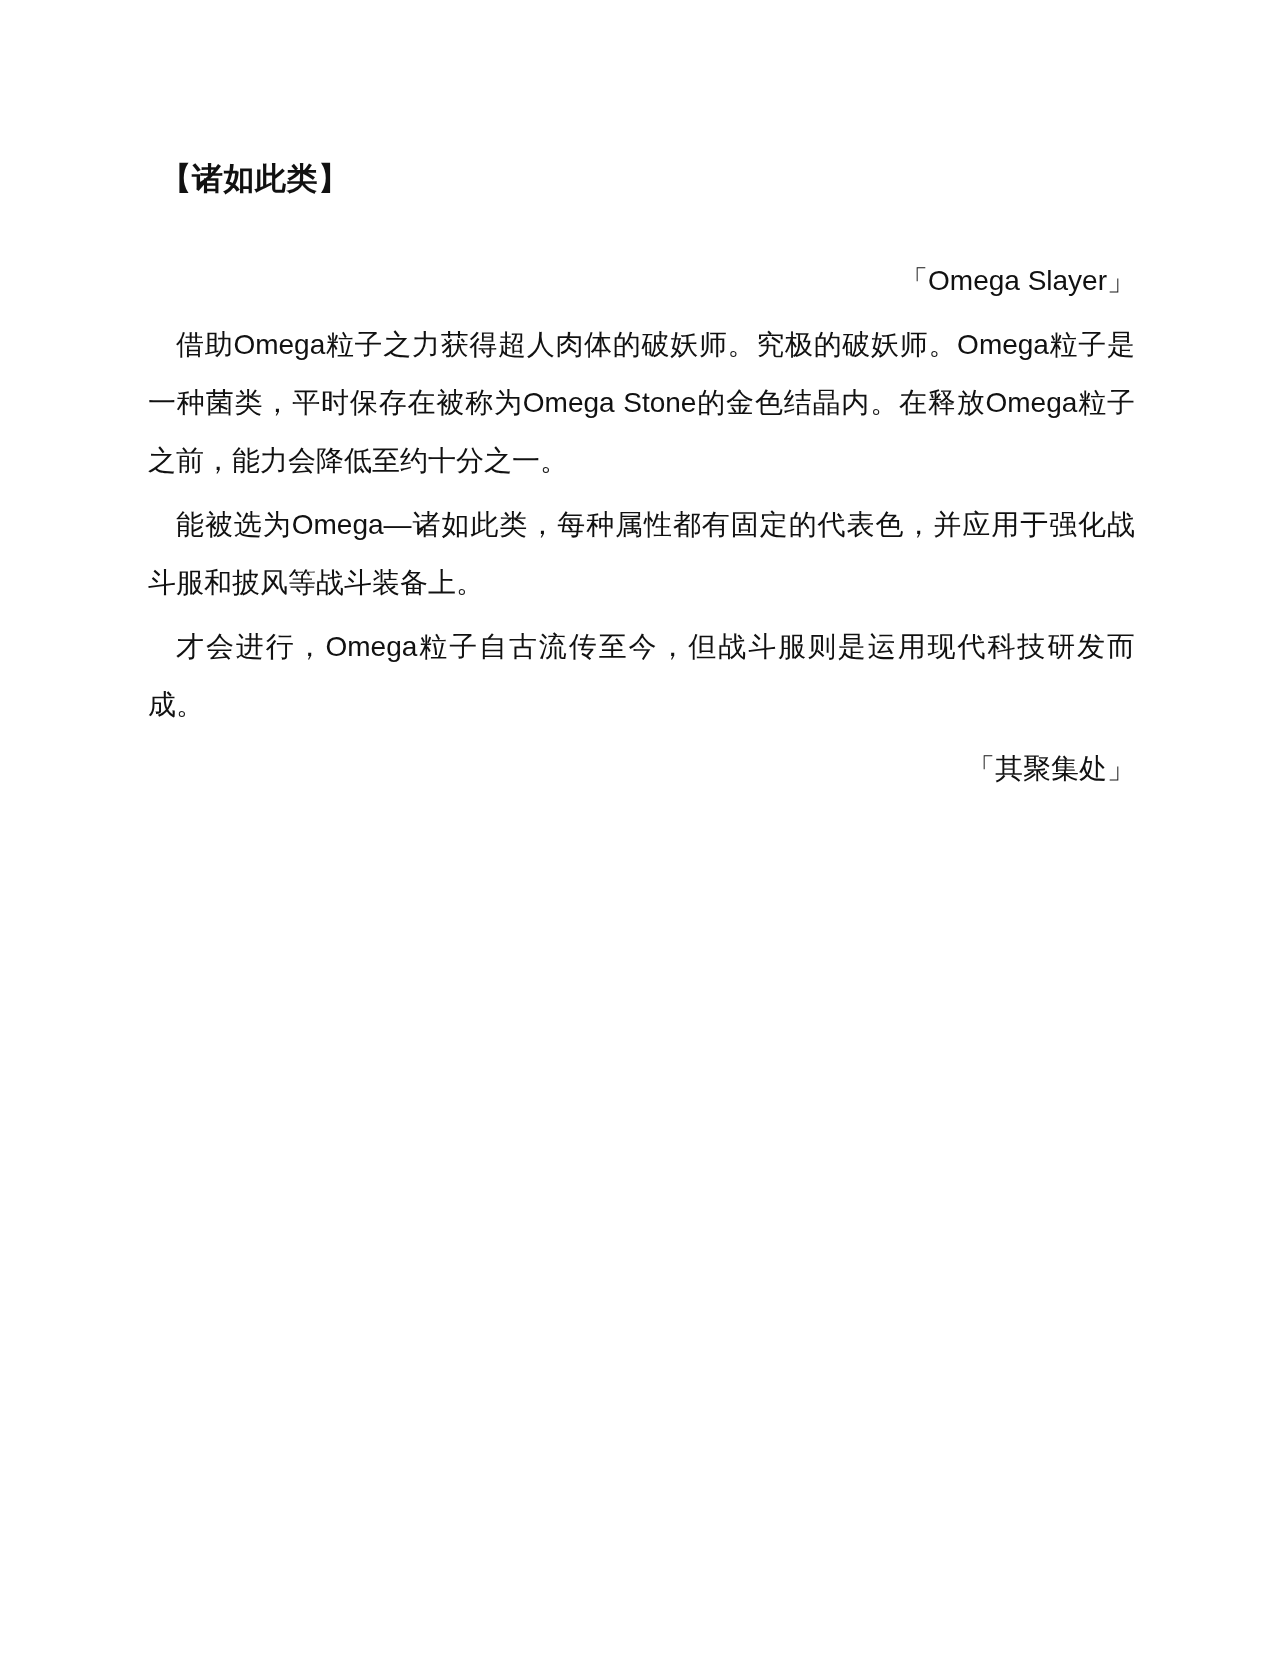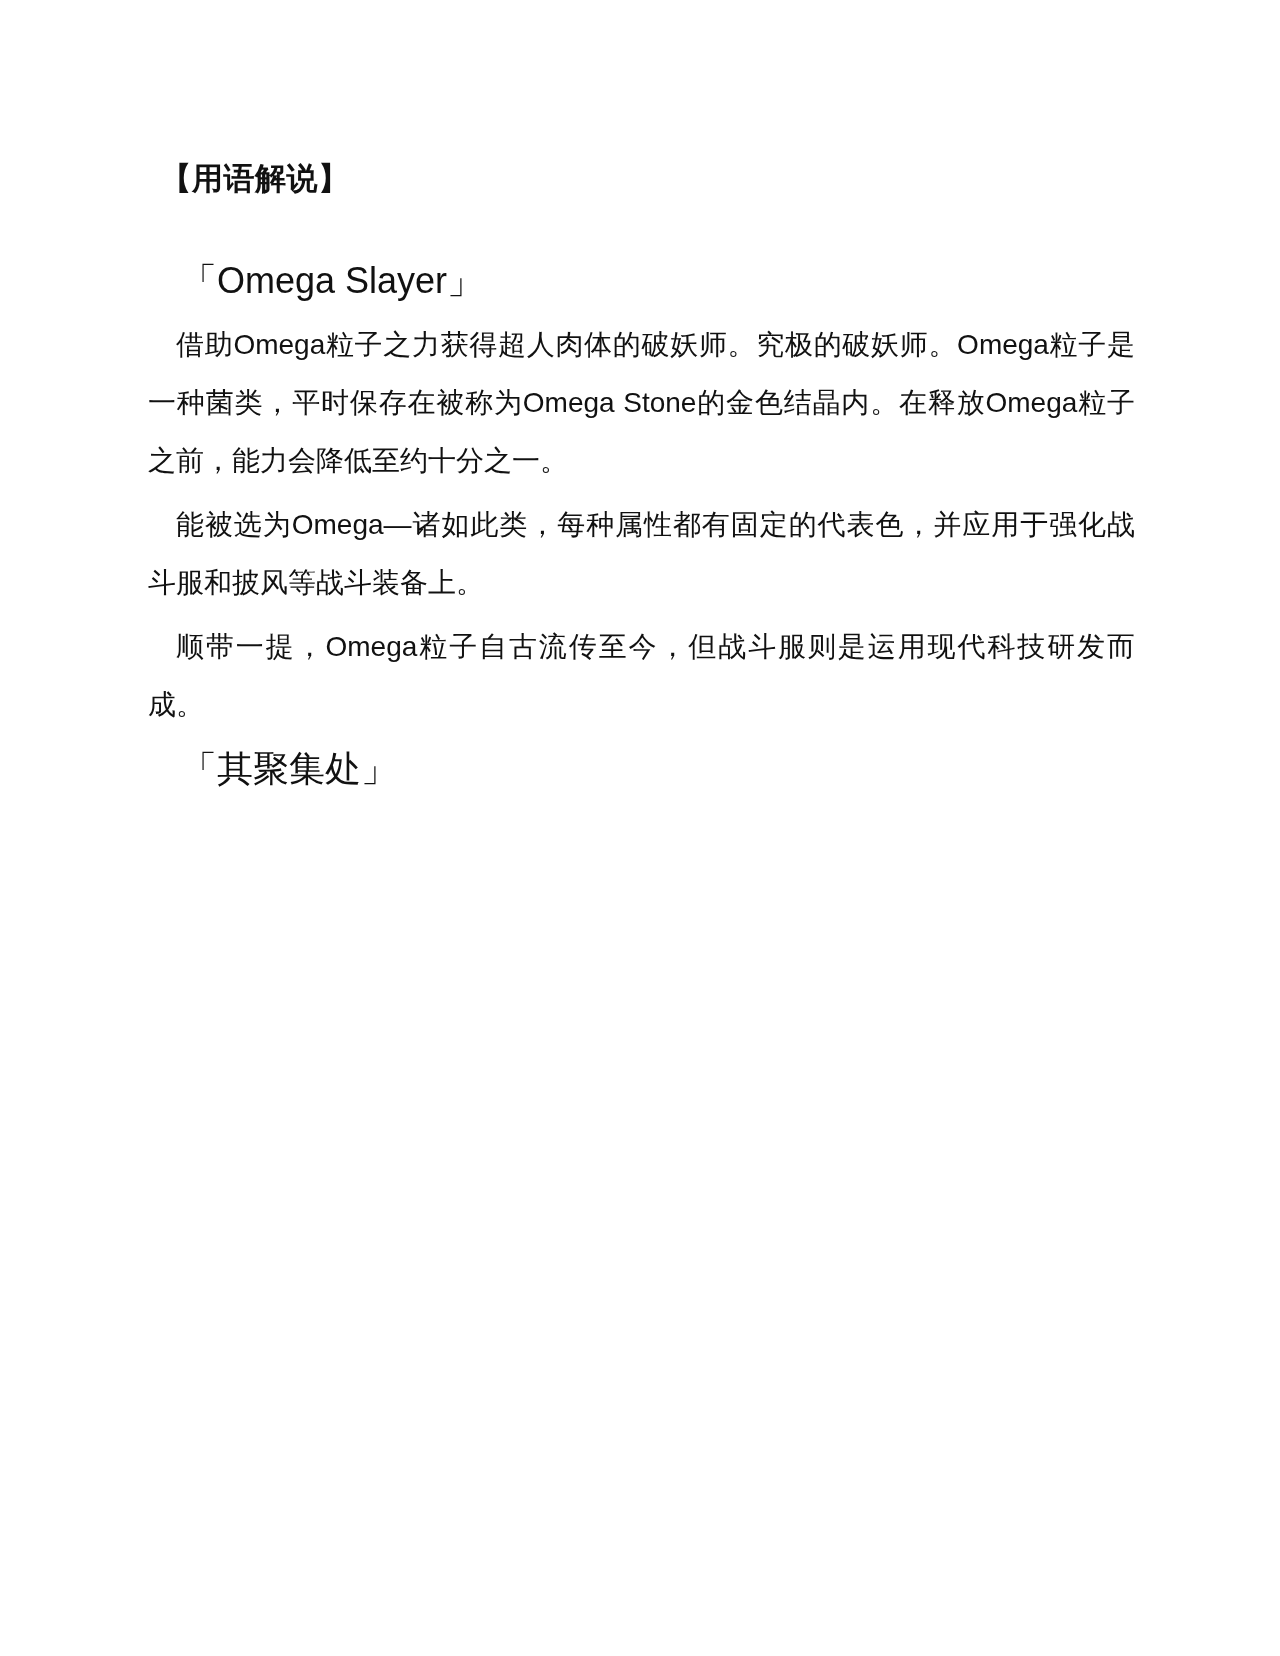--- a/index.html
+++ b/index.html
@@ -24,25 +24,26 @@
   }
   .doc-title {
     font-size: 31px;
     font-weight: 700;
     line-height: 58px;
     text-indent: 0.5em;
     margin: 0 0 44px 0;
     letter-spacing: 0.5px;
   }
   .term-heading {
-    font-size: 36px;
+    font-size: 28px;
     font-weight: 400;
     line-height: 58px;
     text-indent: 1em;
     margin: 0 0 6px 0;
+    text-align: right;
   }
   .body-paragraph {
     font-size: 28px;
     font-weight: 400;
     line-height: 58px;
     text-indent: 1em;
     text-align: justify;
     word-break: break-all;
     overflow-wrap: break-word;
     margin: 0 0 6px 3px;
@@ -50,30 +51,30 @@
   .section {
     margin: 0;
   }
 </style>
 </head>
 <body>
 
 <div class="page">
   <div class="content">
 
-    <h1 class="doc-title">【用语解说】</h1>
+    <h1 class="doc-title">【诸如此类】</h1>
 
     <div class="section">
       <p class="term-heading">「Omega Slayer」</p>
       <p class="body-paragraph">借助Omega粒子之力获得超人肉体的破妖师。究极的破妖师。Omega粒子是一种菌类，平时保存在被称为Omega Stone的金色结晶内。在释放Omega粒子之前，能力会降低至约十分之一。</p>
     </div>
 
     <div class="section">
       <p class="body-paragraph">能被选为Omega—诸如此类，每种属性都有固定的代表色，并应用于强化战斗服和披风等战斗装备上。</p>
-      <p class="body-paragraph">顺带一提，Omega粒子自古流传至今，但战斗服则是运用现代科技研发而成。</p>
+      <p class="body-paragraph">才会进行，Omega粒子自古流传至今，但战斗服则是运用现代科技研发而成。</p>
     </div>
 
     <div class="section">
       <p class="term-heading">「其聚集处」</p>
     </div>
 
   </div>
 </div>
 
 </body></html>

